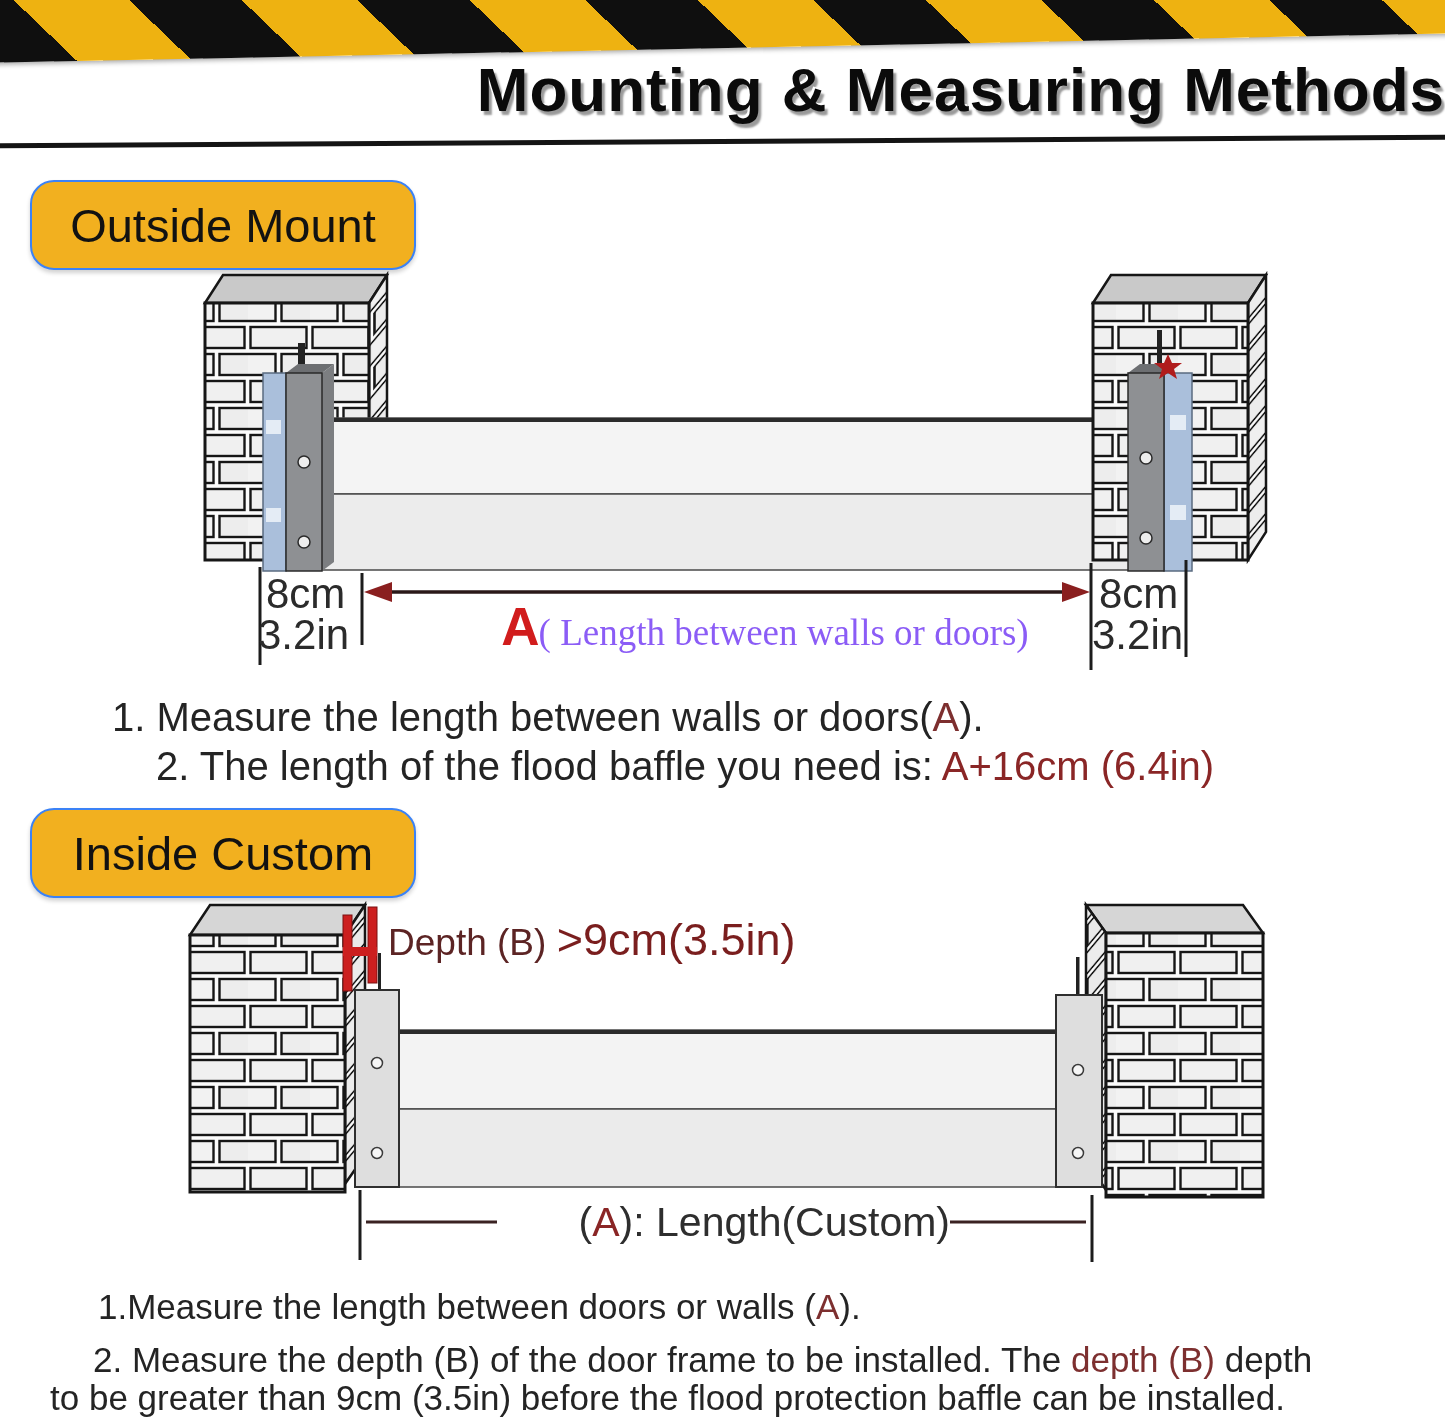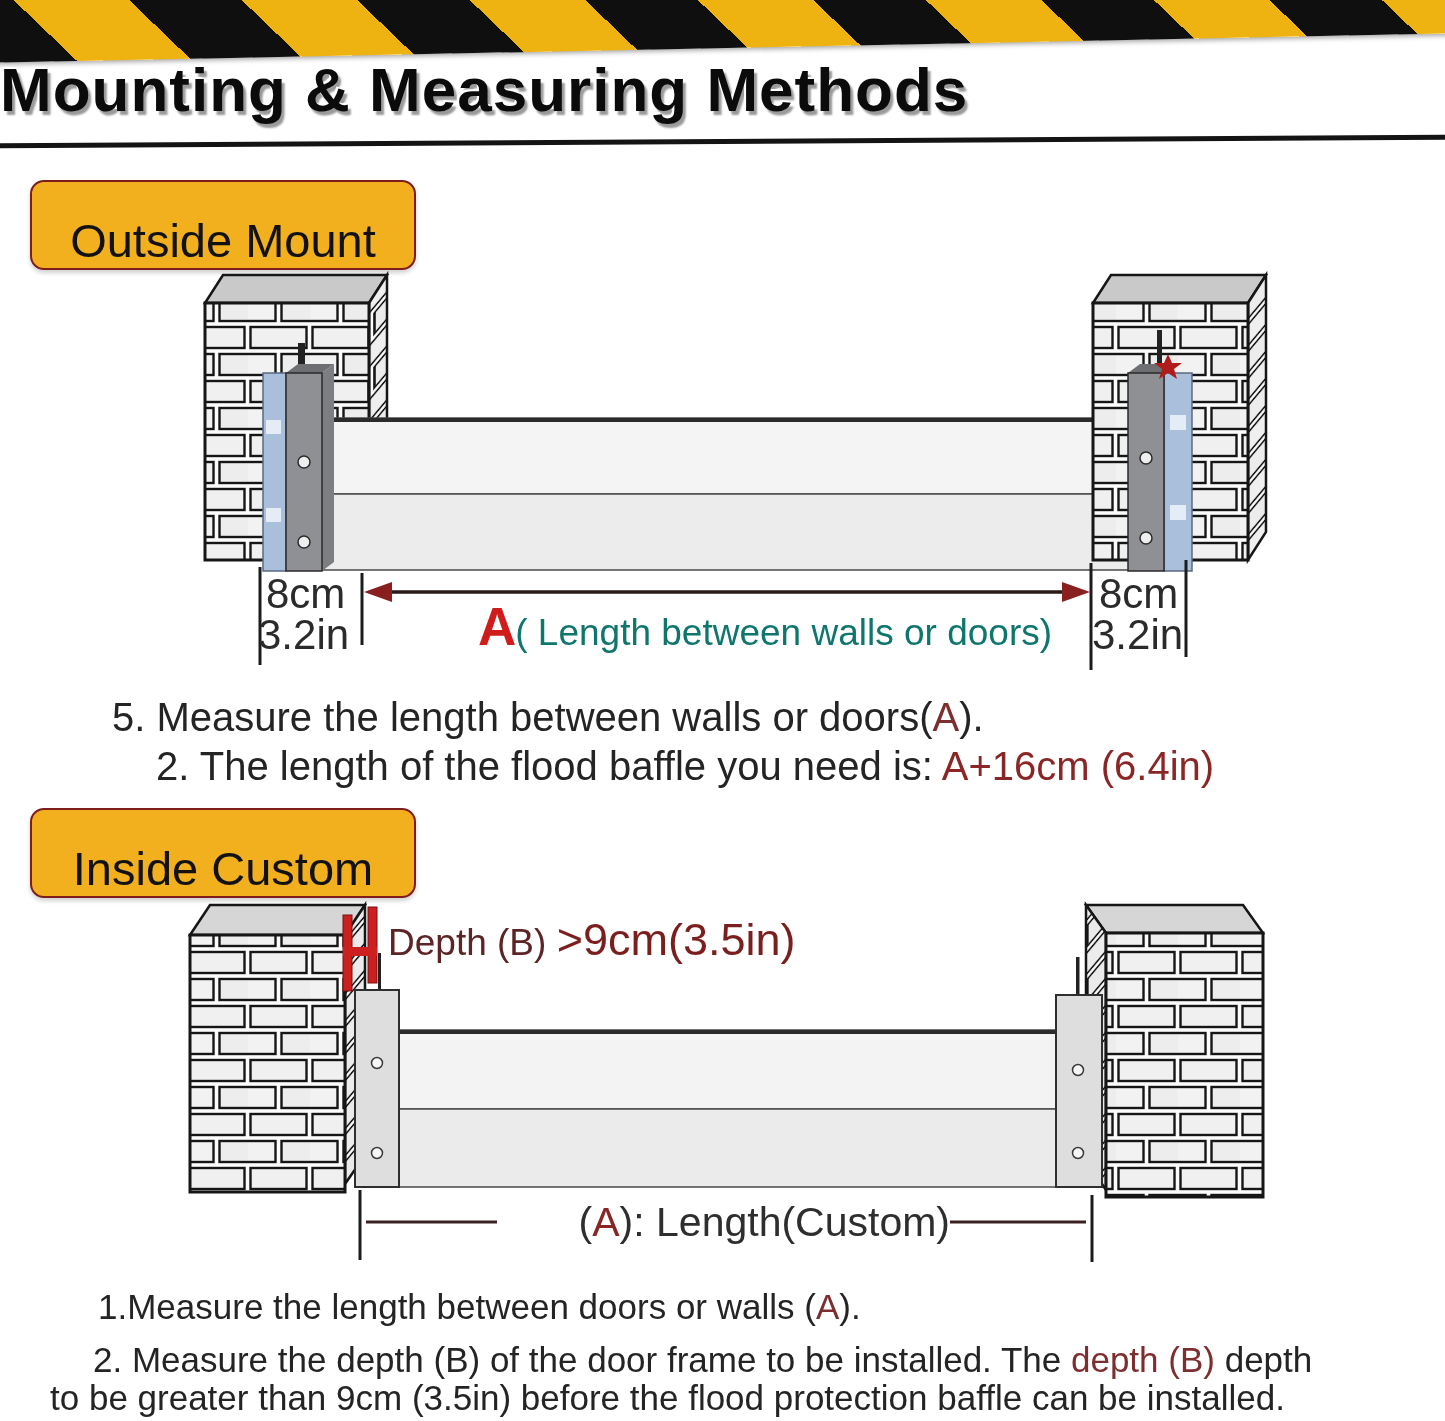--- a/index.html
+++ b/index.html
@@ -8,52 +8,52 @@
     background:#ffffff; font-family:"Liberation Sans", sans-serif; color:#242424;
   }
   
   .hazard-tape{
     position:absolute; left:-34px; top:-16px; width:1520px; height:64px;
     transform:rotate(-1.15deg);
     background:repeating-linear-gradient(45deg,#0f0f0f 0 78px,#eeb211 78px 158px);
     box-shadow:0 2px 5px rgba(0,0,0,.35);
   }
   .page-title{
-    position:absolute; left:0; top:54px; width:1445px; text-align:left;
+    position:absolute; left:0; top:54px; width:1445px; text-align:right;
     font-size:62px; font-weight:bold; letter-spacing:1px; color:#0b0b0b;
     text-shadow:-2px -2px 0 #ffffff, 3px 4px 2px #9a9a9a;
   }
   .header-divider{
     position:absolute; left:-6px; top:139px; width:1460px; height:5px;
     background:#141414; transform:rotate(-0.33deg);
   }
   
   .badge{
     position:absolute; left:30px; width:382px; height:86px;
-    background:#f2b01f; border:2px solid #7f1d1d; border-radius:14px;
-    display:flex; align-items:flex-end; justify-content:center;
+    background:#f2b01f; border:2px solid #3b82f6; border-radius:24px;
+    display:flex; align-items:center; justify-content:center;
     font-size:47px; font-weight:500; color:#121212;
     box-shadow:0 3px 4px rgba(0,0,0,.18);
   }
   .badge.outside{ top:180px; }
   .badge.inside{ top:808px; }
   
   .diagram-svg{ position:absolute; left:0; }
   #svg-outside{ top:270px; }
   #svg-inside{ top:895px; }
   
   .mtext{ position:absolute; white-space:nowrap; color:#2b2b2b; }
   .m42{ font-size:42px; }
   .d1-left-cm{ left:266px; top:570px; }
   .d1-left-in{ left:258px; top:611px; }
   .d1-right-cm{ left:1099px; top:570px; }
   .d1-right-in{ left:1092px; top:611px; }
   .d1-span{ left:420px; top:596px; width:690px; text-align:center; }
   .d1-span .big-a{ font-size:53px; font-weight:bold; color:#d11c1c; letter-spacing:-1px; }
-  .d1-span .rest{ font-size:37px; color:#0f766e; }
+  .d1-span .rest{ font-size:37px; color:#8b5cf6;font-family:Liberation Serif, serif; }
   .depth-label{ left:388px; top:914px; }
   .depth-label .pre{ font-size:37px; color:#5c2424; }
   .depth-label .val{ font-size:45px; color:#7a1e1e; }
   .len-label{ left:500px; top:1199px; width:450px; text-align:right; font-size:41px; color:#2e2e2e; }
   .len-label .red-a{ color:#8a2525; }
   
   .step{ position:absolute; white-space:nowrap; color:#242424; }
   .f40{ font-size:40px; }
   .f35{ font-size:35px; }
   .o-step1{ left:112px; top:695px; }
@@ -151,21 +151,21 @@
 
   <div class="mtext m42 d1-left-cm">8cm</div>
   <div class="mtext m42 d1-left-in">3.2in</div>
   <div class="mtext m42 d1-right-cm">8cm</div>
   <div class="mtext m42 d1-right-in">3.2in</div>
   <div class="mtext d1-span">
     <span class="big-a">A</span><span class="rest">( Length between walls or doors)</span>
   </div>
 
   <div class="step f40 o-step1">
-    <span>5. Measure the length between walls or doors(</span><span class="red-soft">A</span><span>).</span>
+    <span>1. Measure the length between walls or doors(</span><span class="red-soft">A</span><span>).</span>
   </div>
   <div class="step f40 o-step2">
     <span>2. The length of the flood baffle you need is: </span><span class="red-hl">A+16cm (6.4in)</span>
   </div>
 
   <svg id="svg-inside" class="diagram-svg" width="1445" height="400" viewBox="0 0 1445 400">
 
     <g>
       <polygon points="190,40 210,10 365,10 345,40" fill="#d6d6d6" stroke="#161616" stroke-width="2.5"></polygon>
       <polygon points="345,40 365,10 365,260 345,289" fill="url(#brickS)" stroke="#161616" stroke-width="2.5"></polygon>

